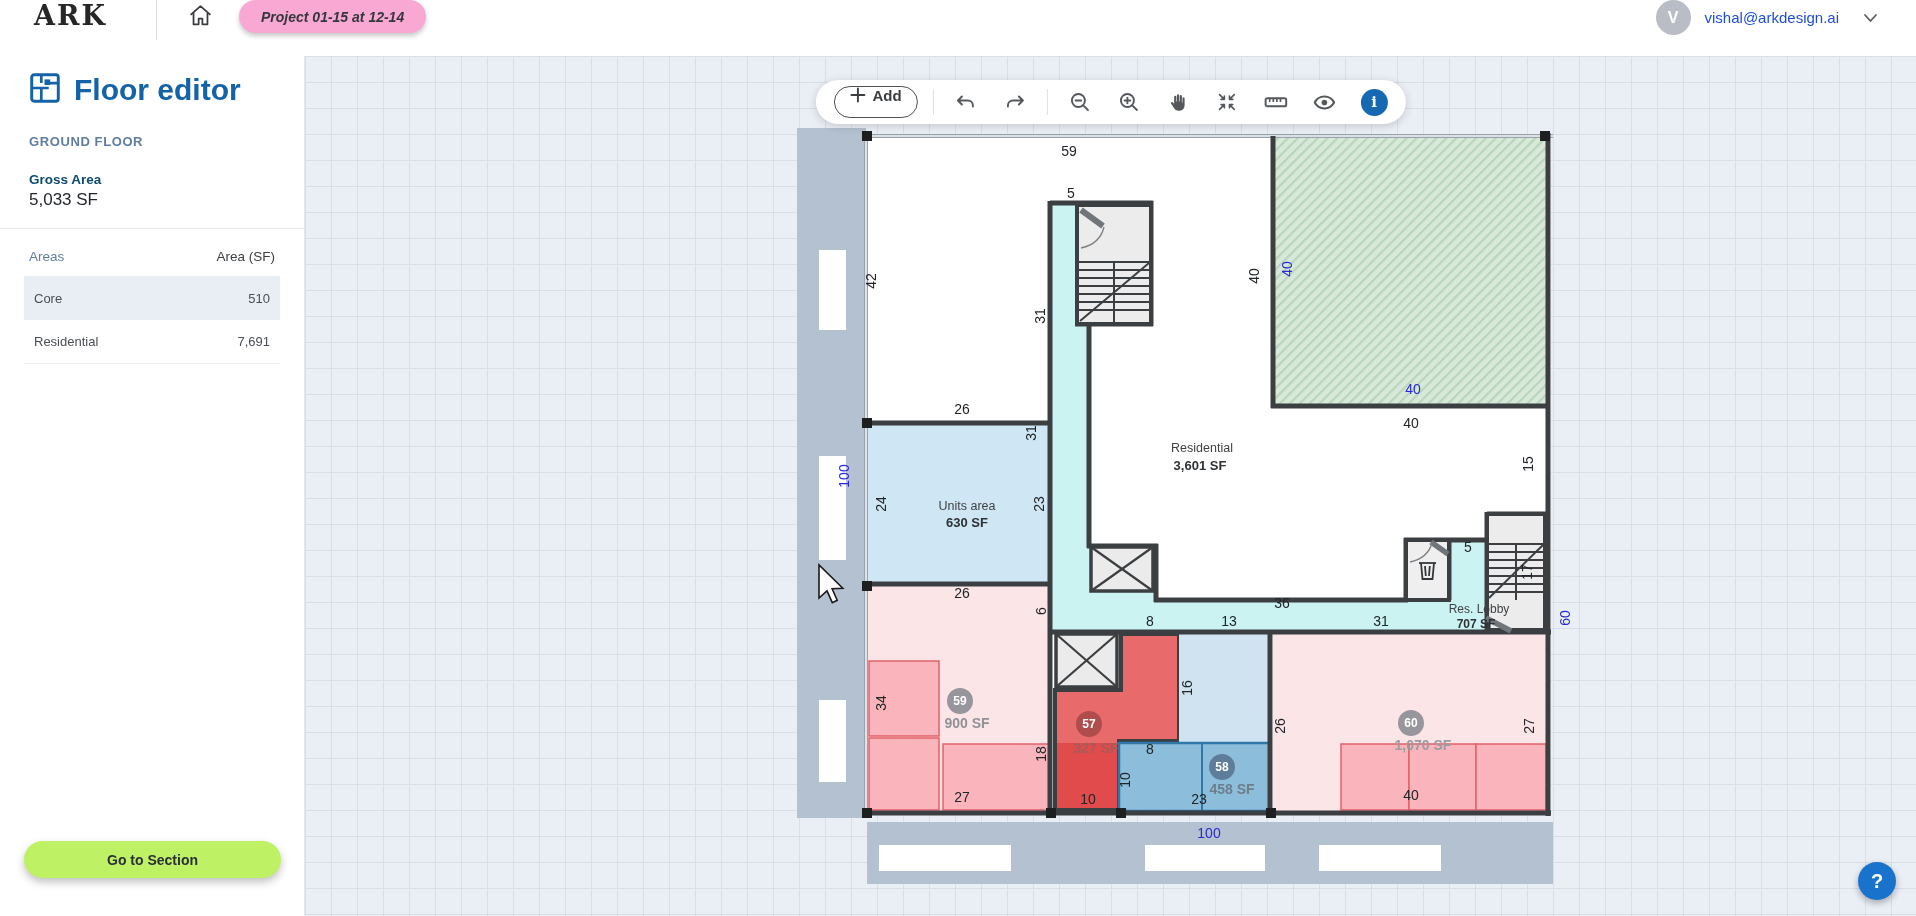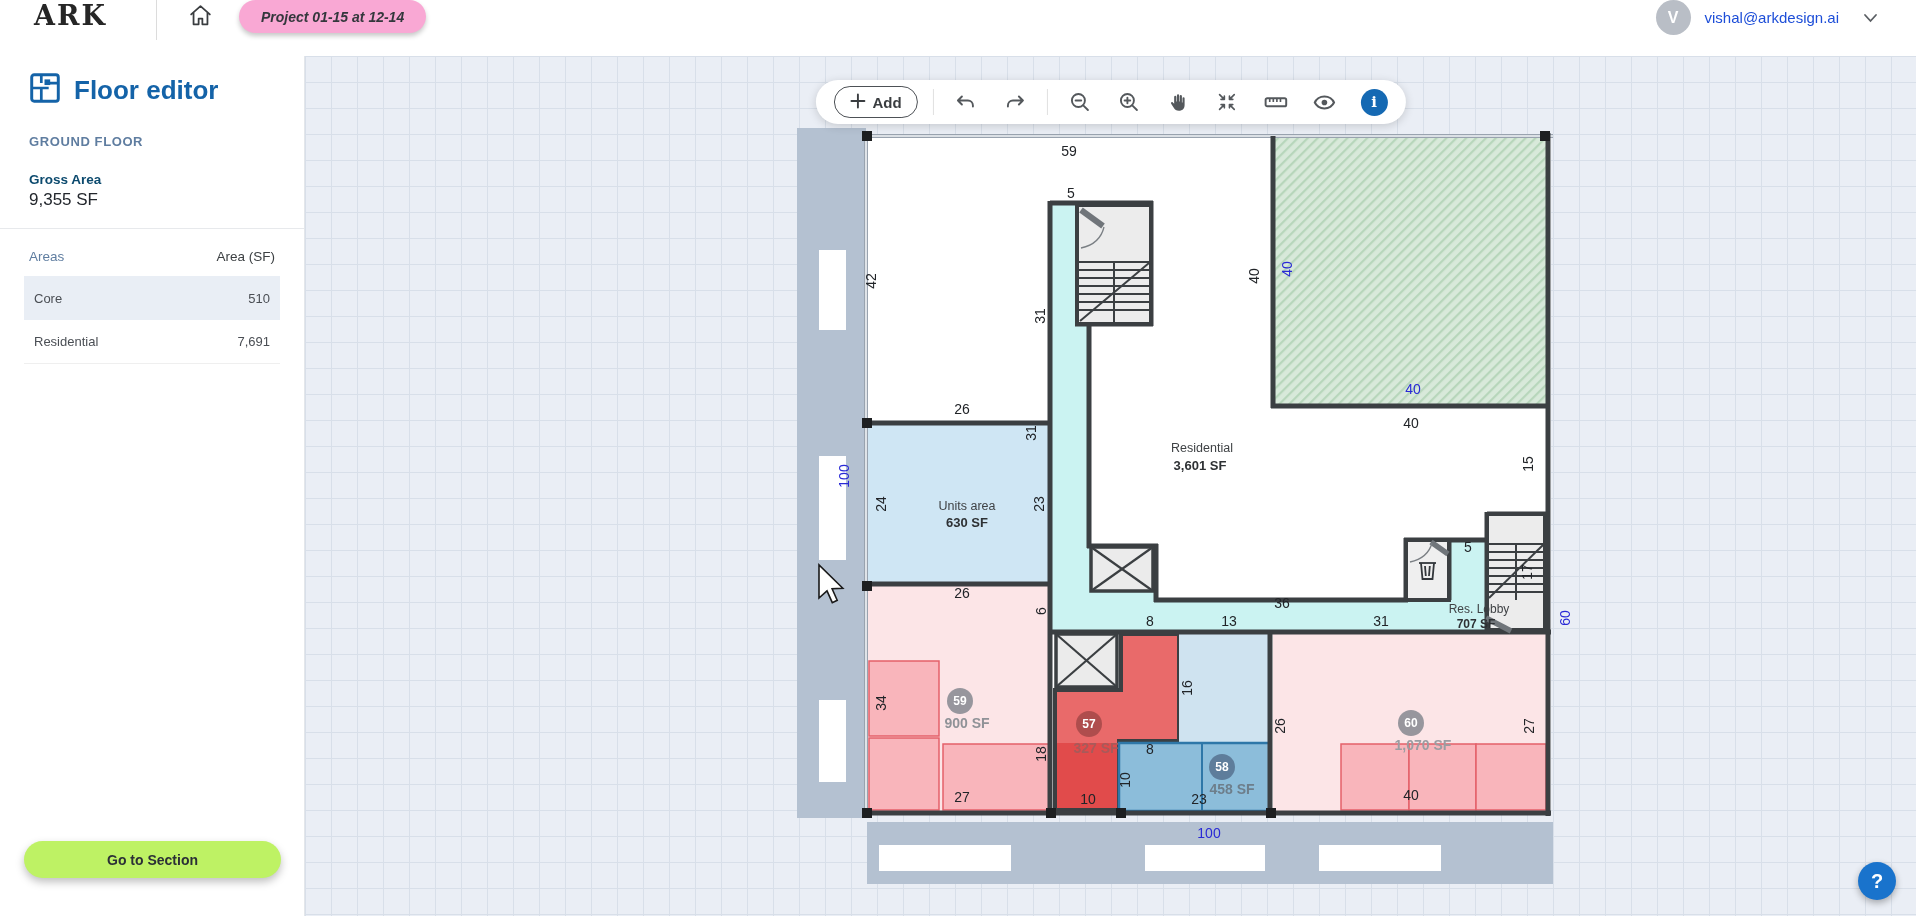--- a/index.html
+++ b/index.html
@@ -12,21 +12,21 @@
   .home-btn { margin-left:26px; width:34px; height:34px; display:flex; align-items:center; justify-content:center; cursor:pointer; }
   .project-pill { margin-left:22px; background:#f9a8d4; border-radius:17px; height:33px; padding:0 22px; display:flex; align-items:center; font-size:14px; font-weight:700; color:#33373c; box-shadow:0 3px 5px rgba(0,0,0,.22); cursor:pointer;font-style:italic; }
   .topbar-right { margin-left:auto; display:flex; align-items:center; margin-right:38px; gap:14px; }
   .avatar { width:35px; height:35px; border-radius:50%; background:#b9bec6; color:#fff; font-size:16px; font-weight:700; display:flex; align-items:center; justify-content:center; }
   .user-email { font-size:15px; color:#1d4ed8; }
   .chevron { margin-left:10px; cursor:pointer; display:flex; }
 
   
   .sidebar { position:absolute; top:56px; left:0; width:305px; height:860px; background:#fff; border-right:1px solid #e3e6ea; z-index:30; }
   .sb-title-row { display:flex; align-items:center; gap:13px; margin:16px 0 0 29px; }
-  .sb-title { color:#1463a8; font-size:26px; font-weight:700; }
+  .sb-title { color:#1463a8; font-size:30px; font-weight:700; }
   .sb-floor { margin:26px 0 0 29px; color:#5f7da0; font-size:13px; font-weight:700; letter-spacing:.6px; }
   .sb-gross-label { margin:23px 0 0 29px; color:#0c4a6e; font-size:13.5px; font-weight:600; }
   .sb-gross-value { margin:3px 0 0 29px; color:#23272d; font-size:17px; }
   .sb-divider { margin-top:18px; border-top:1px solid #e7e9ec; }
   .sb-areas-head { display:flex; justify-content:space-between; align-items:baseline; margin:20px 29px 12px 29px; }
   .sb-areas-title { color:#5f7da0; font-size:13.5px; font-weight:400; }
   .sb-areas-col { color:#3c4043; font-size:13.5px; }
   .sb-table { margin:0 24px; }
   .sb-row { display:flex; justify-content:space-between; align-items:center; height:44px; padding:0 10px; font-size:13px; color:#4a4e54; cursor:pointer; }
   .sb-row.hl { background:#e9eef5; }
@@ -34,21 +34,21 @@
   .goto-btn { position:absolute; left:24px; bottom:38px; width:257px; height:37px; border-radius:19px; background:#bef264; border:none; font-family:"Liberation Sans",sans-serif; font-size:14px; font-weight:700; color:#2b2f36; box-shadow:0 4px 8px rgba(0,0,0,.25); cursor:pointer; }
 
   
   .canvas { position:absolute; top:56px; left:305px; width:1611px; height:860px; background-color:#eaeef5;
     background-image:linear-gradient(#d8dfe9 1px, transparent 1px),linear-gradient(90deg,#d8dfe9 1px,transparent 1px);
     background-size:26px 26px; overflow:hidden; }
   .plan-svg { position:absolute; top:0; left:0; }
 
   
   .toolbar { position:absolute; top:24px; left:50%; transform:translateX(-50%); height:44px; background:#fff; border-radius:24px; display:flex; align-items:center; padding:0 18px; gap:15px; box-shadow:0 2px 10px rgba(0,0,0,.16); z-index:20; }
-  .add-btn { display:flex; align-items:center; gap:7px; border:1.8px solid #4d5156; border-radius:17px; height:32px; padding:0 15px; font-size:15px; font-weight:600; color:#3a3d40; background:#fff; cursor:pointer; }
+  .add-btn { display:flex; align-items:flex-start; gap:7px; border:1.8px solid #4d5156; border-radius:17px; height:32px; padding:0 15px; font-size:15px; font-weight:600; color:#3a3d40; background:#fff; cursor:pointer; }
   .tb-sep { width:1px; height:26px; background:#e0e0e0; }
   .tb-icon { width:34px; height:34px; display:flex; align-items:center; justify-content:center; cursor:pointer; border-radius:8px; }
   .info-btn { width:27px; height:27px; border-radius:50%; background:#1569b3; color:#fff; font-size:15px; font-weight:700; font-family:"DejaVu Serif",serif; display:flex; align-items:center; justify-content:center; cursor:pointer; margin-left:4px; }
 
   .help-btn { position:absolute; right:20px; bottom:16px; width:38px; height:38px; border-radius:50%; background:#1973cc; color:#fff; font-size:20px; font-weight:700; display:flex; align-items:center; justify-content:center; box-shadow:0 3px 7px rgba(0,0,0,.3); cursor:pointer; z-index:25; }
 
   
   .dim { font-family:"Liberation Sans",sans-serif; font-size:14px; fill:#212428; }
   .dimblue { font-family:"Liberation Sans",sans-serif; font-size:14px; fill:#2929d6; }
   .rname { font-family:"Liberation Sans",sans-serif; font-size:12.5px; fill:#3f4245; }
@@ -87,21 +87,21 @@
       <svg width="32" height="32" viewBox="0 0 26 26">
         <rect x="2.2" y="2.2" width="21.6" height="21.6" rx="2" fill="none" stroke="#1463a8" stroke-width="2.4"></rect>
         <path d="M2.2 13 H10 M10 2.2 V9 M10 13 V23.8 M10 13 H16 M16 9 H23.8" fill="none" stroke="#1463a8" stroke-width="2.2"></path>
         <rect x="12.6" y="6" width="4.6" height="4.6" fill="#1463a8"></rect>
       </svg>
     </span>
     <span class="sb-title">Floor editor</span>
   </div>
   <div class="sb-floor">GROUND FLOOR</div>
   <div class="sb-gross-label">Gross Area</div>
-  <div class="sb-gross-value">9,355 SF</div>
+  <div class="sb-gross-value">5,033 SF</div>
   <div class="sb-divider"></div>
   <div class="sb-areas-head">
     <span class="sb-areas-title">Areas</span>
     <span class="sb-areas-col">Area (SF)</span>
   </div>
   <div class="sb-table">
     <div class="sb-row hl">
       <span>Core</span>
       <span>510</span>
     </div>

